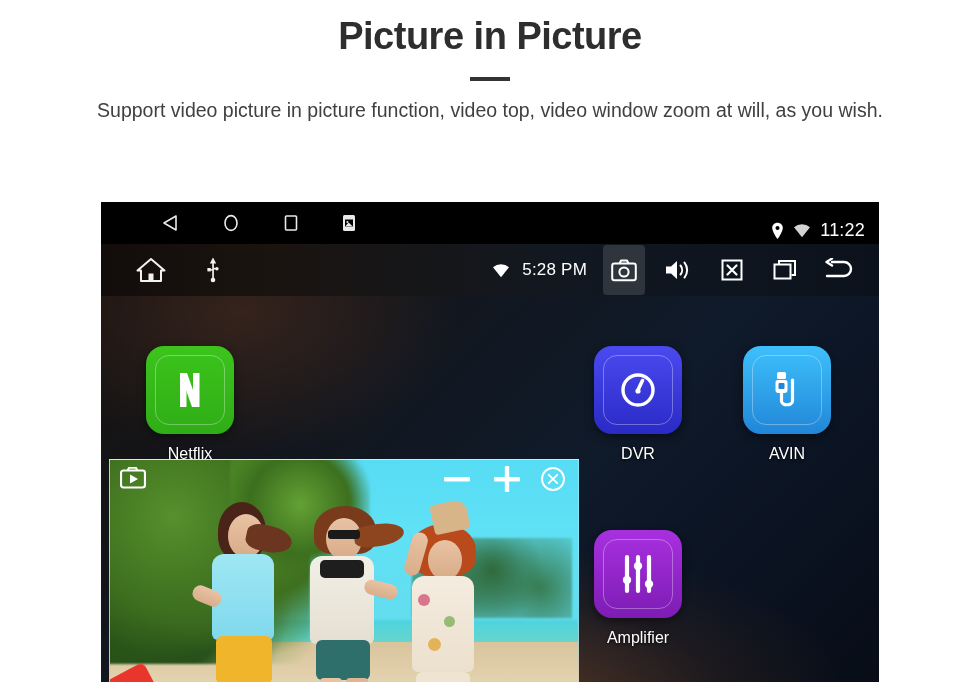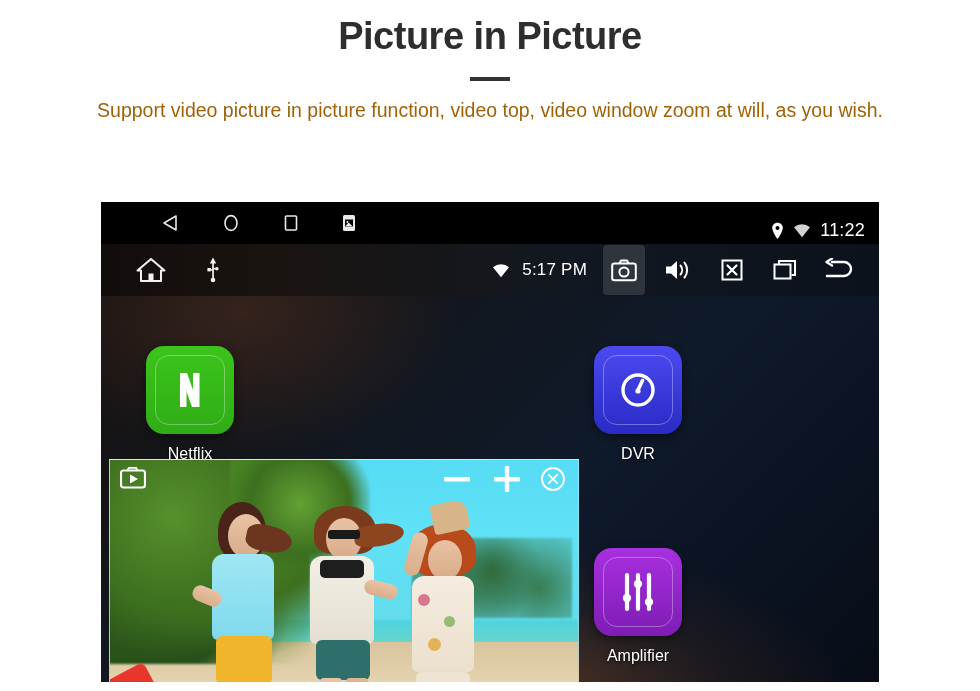--- a/index.html
+++ b/index.html
@@ -15,21 +15,21 @@
   .promo-title {
     font-size: 38px; font-weight: bold; color: #2e2e2e;
     letter-spacing: -0.5px; line-height: 1.1;
   }
   .promo-rule {
     width: 40px; height: 4px; background: #333;
     margin: 19px auto 0 auto;
   }
   .promo-sub {
     margin: 16px auto 0 auto; width: 880px;
-    font-size: 19.5px; color: #a16207; line-height: 1.42;
+    font-size: 19.5px; color: #404040; line-height: 1.42;
     font-weight: 400;
   }
 
   
   .device-wrap {
     position: absolute; left: 101px; top: 202px;
     width: 778px; height: 489px;
     overflow: hidden;
     background: #000;
   }
@@ -247,21 +247,21 @@
           </svg>
       </span>
     </div>
 
     <div class="tb-right">
       <span class="ic">
         <svg width="18" height="15" viewBox="0 0 18 15">
             <path d="M9 14.2 1 4.2a12.5 12.5 0 0 1 16 0z" fill="#ffffff"></path>
           </svg>
       </span>
-      <span class="tb-time">5:17 PM</span>
+      <span class="tb-time">5:28 PM</span>
 
       <span class="tb-btn active">
         <svg width="26" height="23" viewBox="0 0 26 23">
             <rect x="1.2" y="4.5" width="23.6" height="16.8" rx="2.2" fill="none" stroke="#fff" stroke-width="2"></rect>
             <path d="M8.5 4.5 10 1.5h6l1.5 3" fill="none" stroke="#fff" stroke-width="2" stroke-linejoin="round"></path>
             <circle cx="13" cy="13" r="4.6" fill="none" stroke="#fff" stroke-width="2"></circle>
           </svg>
       </span>
 
       <span class="tb-btn">
@@ -320,22 +320,35 @@
             <svg width="44" height="44" viewBox="0 0 44 44">
                 <circle cx="22" cy="22" r="15" fill="none" stroke="#fff" stroke-width="3.4"></circle>
                 <path d="M22 22 L26.5 12.5" stroke="#fff" stroke-width="3.6" stroke-linecap="round"></path>
                 <circle cx="22" cy="23" r="2.6" fill="#fff"></circle>
               </svg>
           </span>
         </div>
         <div class="app-label">DVR</div>
       </div>
 
-
-      <div class="app-cell" style="left:472px; top:252px;">
+      <div class="app-cell" style="left:621px; top:50px;">
+        <div class="app-tile" style="background:linear-gradient(to bottom,#3ec0fb 0%,#2186d8 100%);">
+          <span class="tile-glyph">
+            <svg width="38" height="44" viewBox="0 0 38 44">
+                <rect x="9" y="4" width="9" height="7" rx="1.6" fill="#fff"></rect>
+                <rect x="7.5" y="12" width="12" height="13" rx="2.4" fill="#fff"></rect>
+                <rect x="10.5" y="15" width="6" height="6" rx="1" fill="#2186d8"></rect>
+                <path d="M13.5 25v8c0 5 11 5 11 0V12" fill="none" stroke="#fff" stroke-width="3.2" stroke-linecap="round"></path>
+              </svg>
+          </span>
+        </div>
+        <div class="app-label">AVIN</div>
+      </div>
+
+      <div class="app-cell" style="left:472px; top:234px;">
         <div class="app-tile" style="background:linear-gradient(to bottom,#a830e0 0%,#7d1cb4 100%);">
           <span class="tile-glyph">
             <svg width="40" height="42" viewBox="0 0 40 42">
                 <path d="M9 4v34 M20 4v34 M31 4v34" stroke="#fff" stroke-width="4.2" stroke-linecap="round"></path>
                 <circle cx="9" cy="27" r="4.2" fill="#fff"></circle>
                 <circle cx="20" cy="13" r="4.2" fill="#fff"></circle>
                 <circle cx="31" cy="31" r="4.2" fill="#fff"></circle>
               </svg>
           </span>
         </div>

